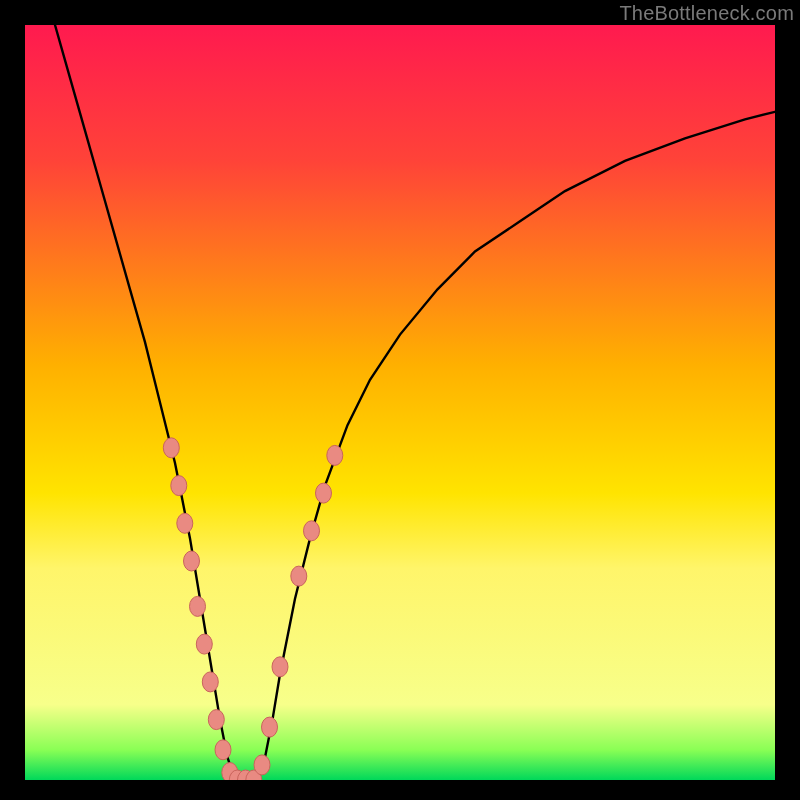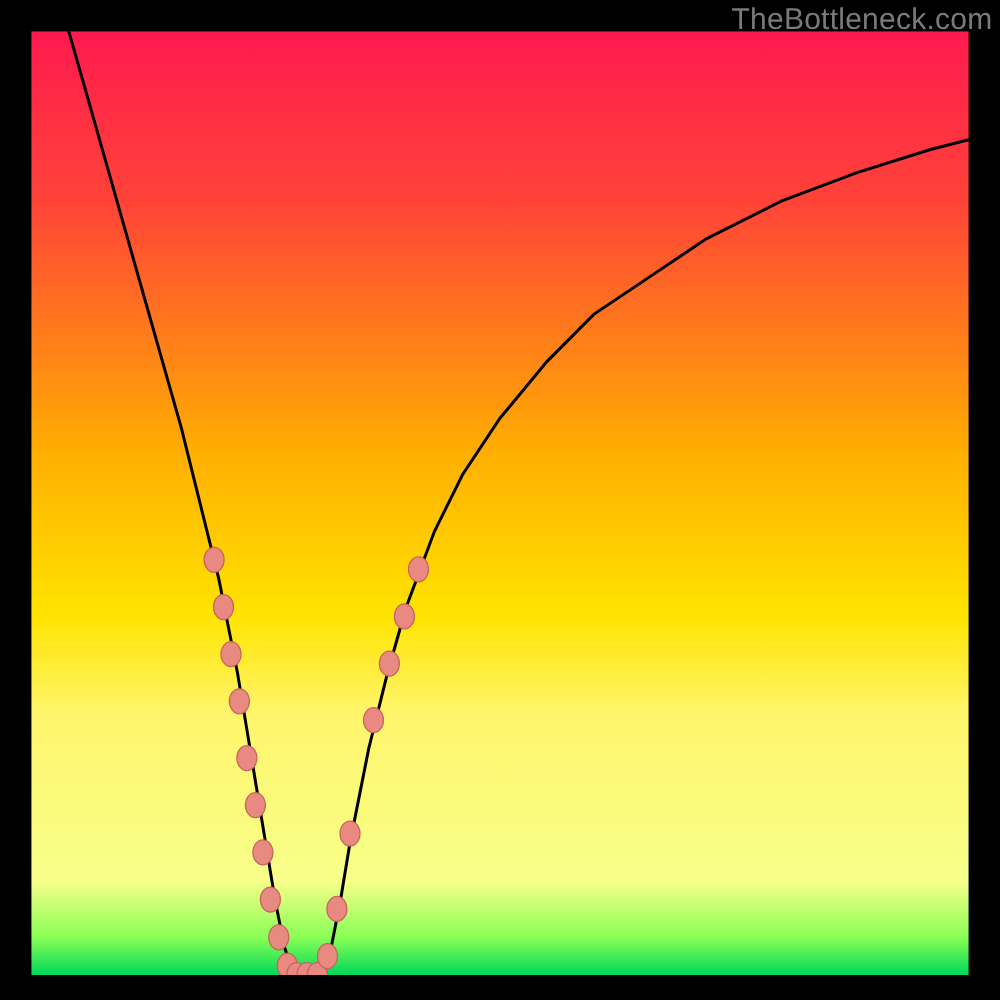--- a/index.html
+++ b/index.html
@@ -24,21 +24,21 @@
     left: 0;
     top: 0;
     width: 750px;
     height: 755px;
   }
   .watermark {
     position: absolute;
     top: 2px;
     right: 6px;
     color: #7a7a7a;
-    font-size: 24px;
+    font-size: 20px;
     font-weight: 500;
     letter-spacing: 0.2px;
   }
 </style>
 </head>
 <body>
 
 <div class="frame">
   <svg class="plot" viewBox="0 0 750 755">
     <defs>

